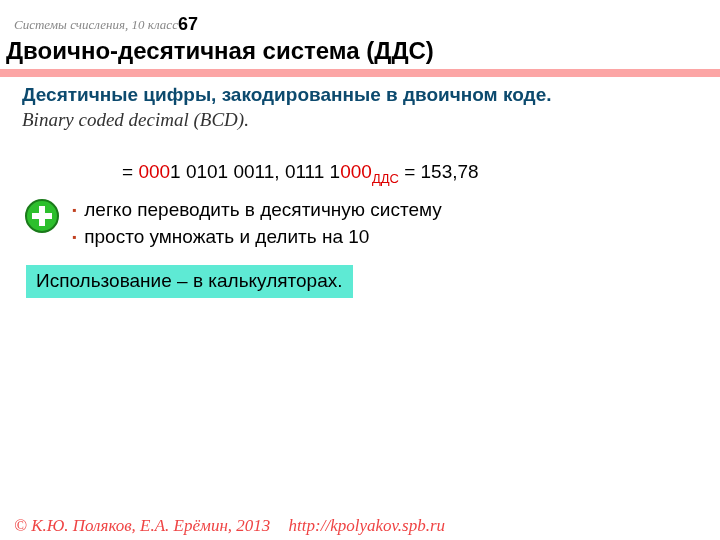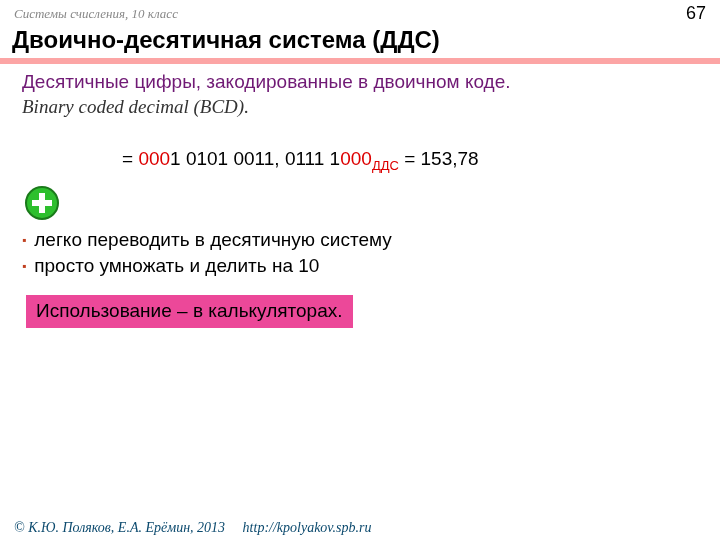--- a/index.html
+++ b/index.html
@@ -7,98 +7,98 @@
     width: 720px;
     height: 540px;
     background: #fff;
     font-family: Arial, sans-serif;
     color: #000;
     position: relative;
     overflow: hidden;
   }
   .header-strip {
     display: flex;
-    justify-content: space-between;
+    justify-content: flex-start;
     align-items: center;
-    padding: 3px 14px 0 14px;
+    padding: 14px 14px 0 14px;
     font-size: 13px;
     color: #888;
     font-style: italic;
     font-family: "Times New Roman", serif;
   }
   .page-num {
     font-style: normal;
     font-family: Arial, sans-serif;
     font-size: 18px;
-    font-weight: normal;
+    font-weight: bold;
     color: #000;
   }
   .title {
     font-size: 24px;
     font-weight: bold;
-    padding: 2px 14px 4px 12px;
-    border-bottom: 6px solid #fca5a5;
+    padding: 2px 14px 4px 6px;
+    border-bottom: 8px solid #fca5a5;
   }
   .content {
     padding: 6px 22px 0 22px;
     font-size: 19px;
     line-height: 1.3;
   }
-  .intro-line1 { color: #701a75; }
+  .intro-line1 { color: #0c4a6e; font-weight: bold; }
   .intro-line2 { font-style: italic; font-family: Liberation Serif, serif; color: #333; margin-bottom: 8px; }
   .example-row { margin-left: 28px; }
   .bold { font-weight: bold; }
   .sub-dds { font-size: 13px; color: #d00; vertical-align: sub; }
   .digit-row {
     margin-left: 128px;
     letter-spacing: 0;
     font-size: 19px;
   }
   .digit-row span { display: inline-block; }
   .example2 { margin-left: 14px; margin-top: 6px; }
   .example2-line2 { margin-left: 100px; margin-top: 28px; }
   .red { color: #d00; }
   .lists-area {
     display: flex;
     align-items: flex-start;
     margin-top: 10px;
-    flex-direction: column;
+    gap: 8px;
   }
   .icon-col { width: 42px; flex-shrink: 0; }
   .sign-icon {
     width: 36px; height: 36px;
     margin-left: 2px;
   }
   .list-col { flex: 1; }
   ul.bcd-list { list-style: none; }
   ul.bcd-list li::before {
     content: "▪";
     color: #c04020;
     font-size: 12px;
     margin-right: 8px;
     vertical-align: 2px;
   }
   ul.bcd-list li { margin-bottom: 2px; }
   .block2 { margin-top: 8px; }
   .usage-box {
     display: inline-block;
-    background: #ec4899;
+    background: #5eead4;
     padding: 4px 10px;
     margin-top: 14px;
     margin-left: 4px;
     font-size: 19px;
   }
   .footer {
     position: absolute;
     bottom: 4px;
     left: 14px;
-    font-size: 14px;
+    font-size: 17px;
     font-family: "Times New Roman", serif;
     font-style: italic;
-    color: #0c4a6e;
+    color: #ef4444;
   }
   .footer .url { margin-left: 14px; }
 </style>
 </head>
 <body>
 
 <div class="header-strip">
   <span>Системы счисления, 10 класс</span>
   <span class="page-num">67</span>
 </div>

